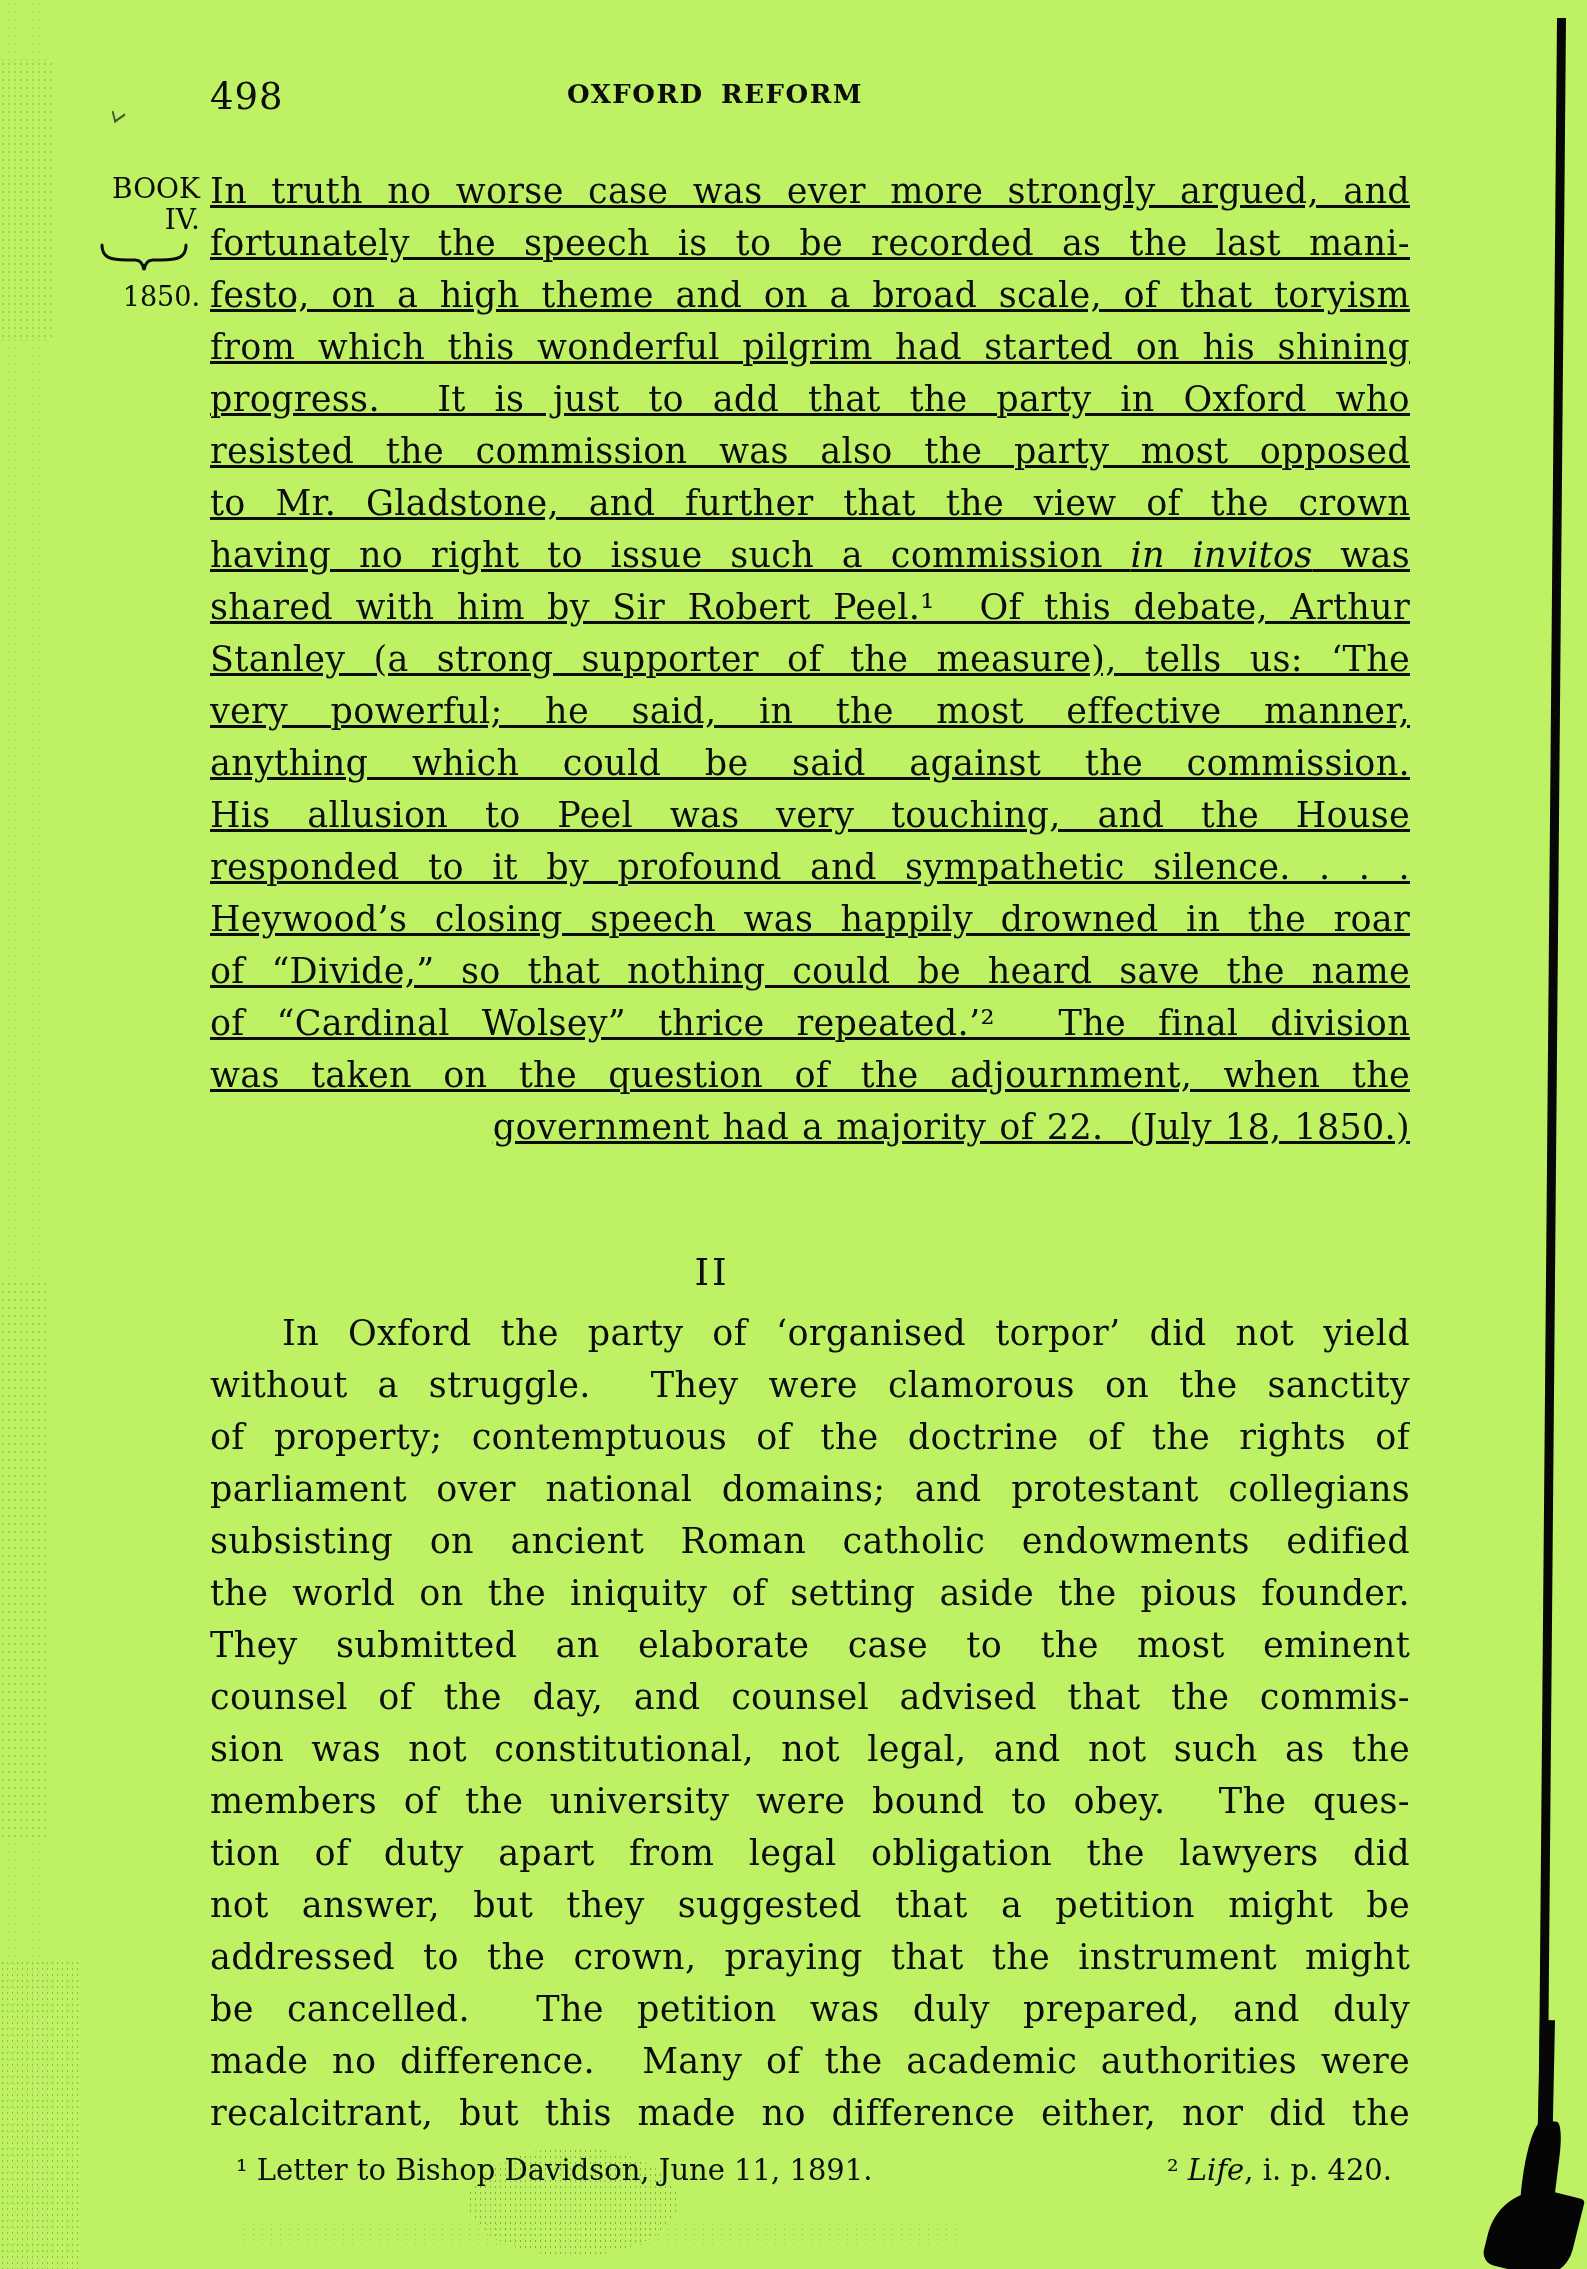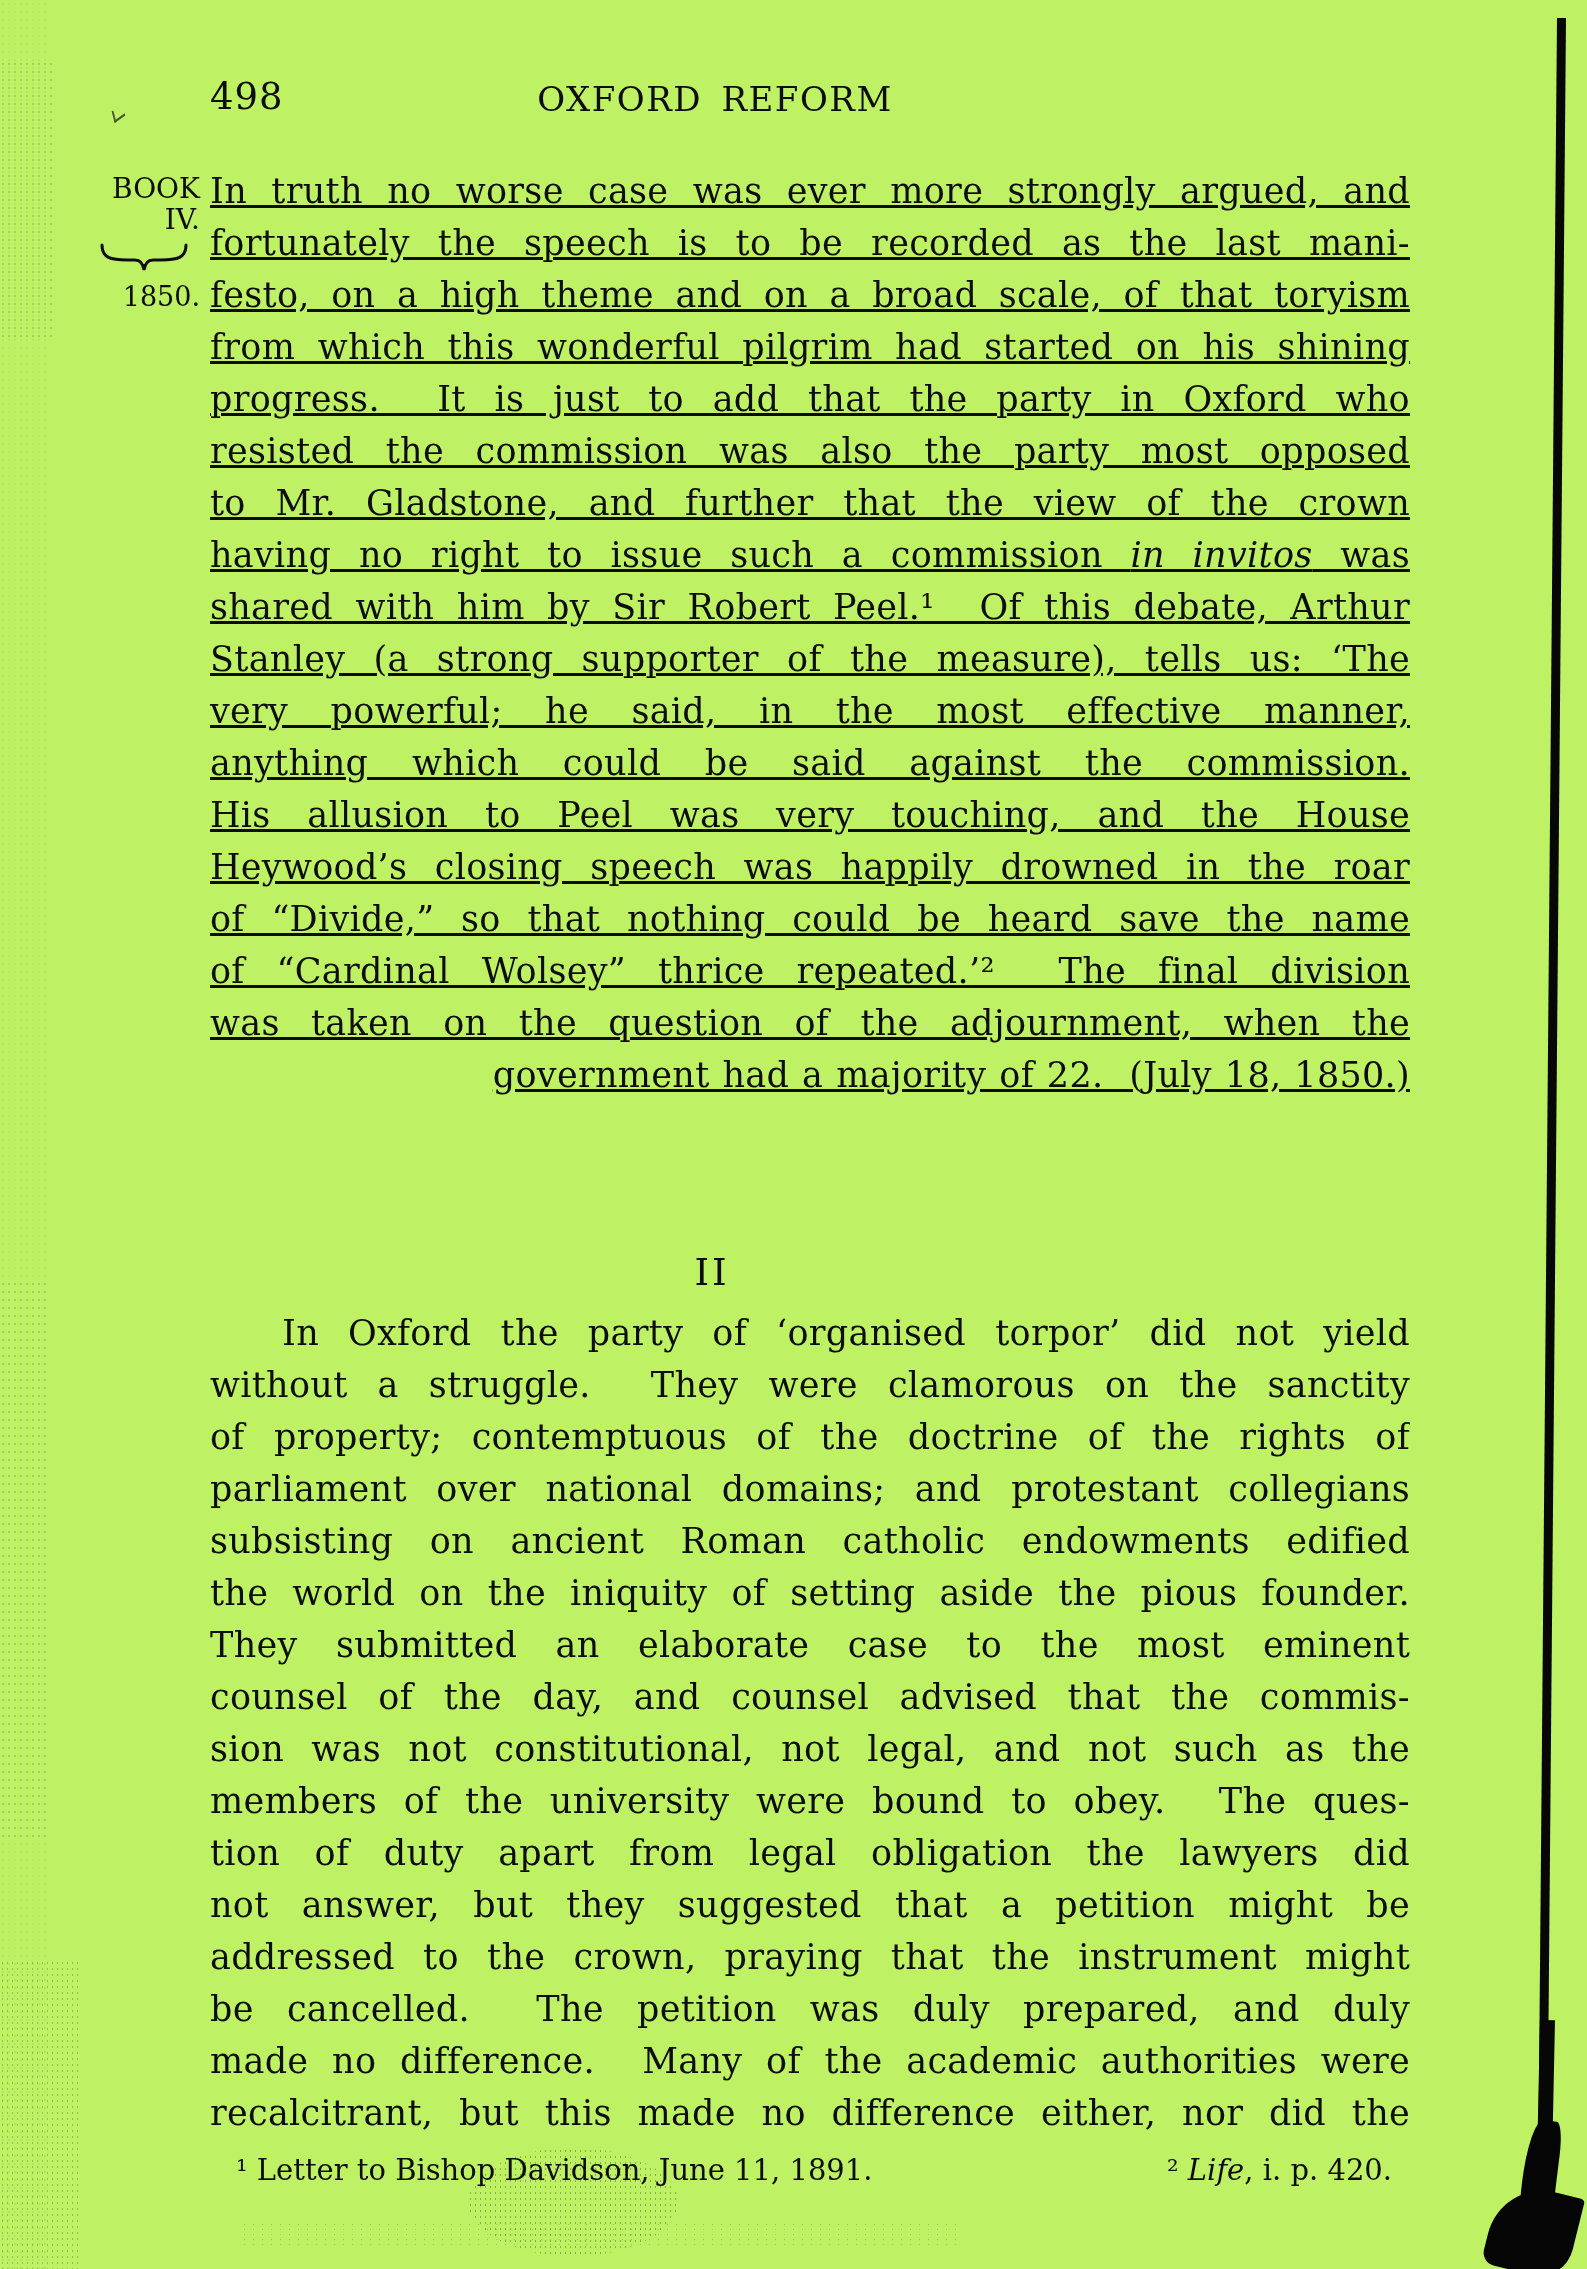--- a/index.html
+++ b/index.html
@@ -11,21 +11,21 @@
     color:#0d0d0d;
     overflow:hidden;
   }
   
   .page-number {
     position:absolute; left:210px; top:75px;
     font-size:37px; letter-spacing:1px;
   }
   .running-header {
     position:absolute; left:715px; top:79px; transform:translateX(-50%);
-    font-size:34px; letter-spacing:1.5px; word-spacing:7px; white-space:nowrap;
+    font-size:26px; letter-spacing:1.5px; word-spacing:7px; white-space:nowrap;font-weight:bold;
   }
   
   .margin-note {
     position:absolute; left:88px; top:173px; width:112px;
     text-align:right; font-size:28px; line-height:31px;
   }
   .margin-note .brace { display:block; margin:6px auto 8px auto; }
   .margin-year { display:block; margin-top:5px; font-size:27px; }
   
   .textcol {
@@ -110,20 +110,21 @@
       <div class="line"><span>from which this wonderful pilgrim had started on his shining</span></div>
       <div class="line"><span>progress.&nbsp; It is just to add that the party in Oxford who</span></div>
       <div class="line"><span>resisted the commission was also the party most opposed</span></div>
       <div class="line"><span>to Mr. Gladstone, and further that the view of the crown</span></div>
       <div class="line"><span>having no right to issue such a commission </span><span class="it">in invitos</span><span> was</span></div>
       <div class="line"><span>shared with him by Sir Robert Peel.¹&nbsp; Of this debate, Arthur</span></div>
       <div class="line"><span>Stanley (a strong supporter of the measure), tells us: ‘The</span></div>
       <div class="line"><span>very powerful; he said, in the most effective manner,</span></div>
       <div class="line"><span>anything which could be said against the commission.</span></div>
       <div class="line"><span>His allusion to Peel was very touching, and the House</span></div>
+      <div class="line"><span>responded to it by profound and sympathetic silence. . . .</span></div>
       <div class="line"><span>Heywood’s closing speech was happily drowned in the roar</span></div>
       <div class="line"><span>of “Divide,” so that nothing could be heard save the name</span></div>
       <div class="line"><span>of “Cardinal Wolsey” thrice repeated.’²&nbsp; The final division</span></div>
       <div class="line"><span>was taken on the question of the adjournment, when the</span></div>
       <div class="line last"><span>government had a majority of 22.&nbsp; (July 18, 1850.)</span></div>
     </div>
 
   <div class="section-heading">II</div>
 
   <div class="textcol" id="para2">

